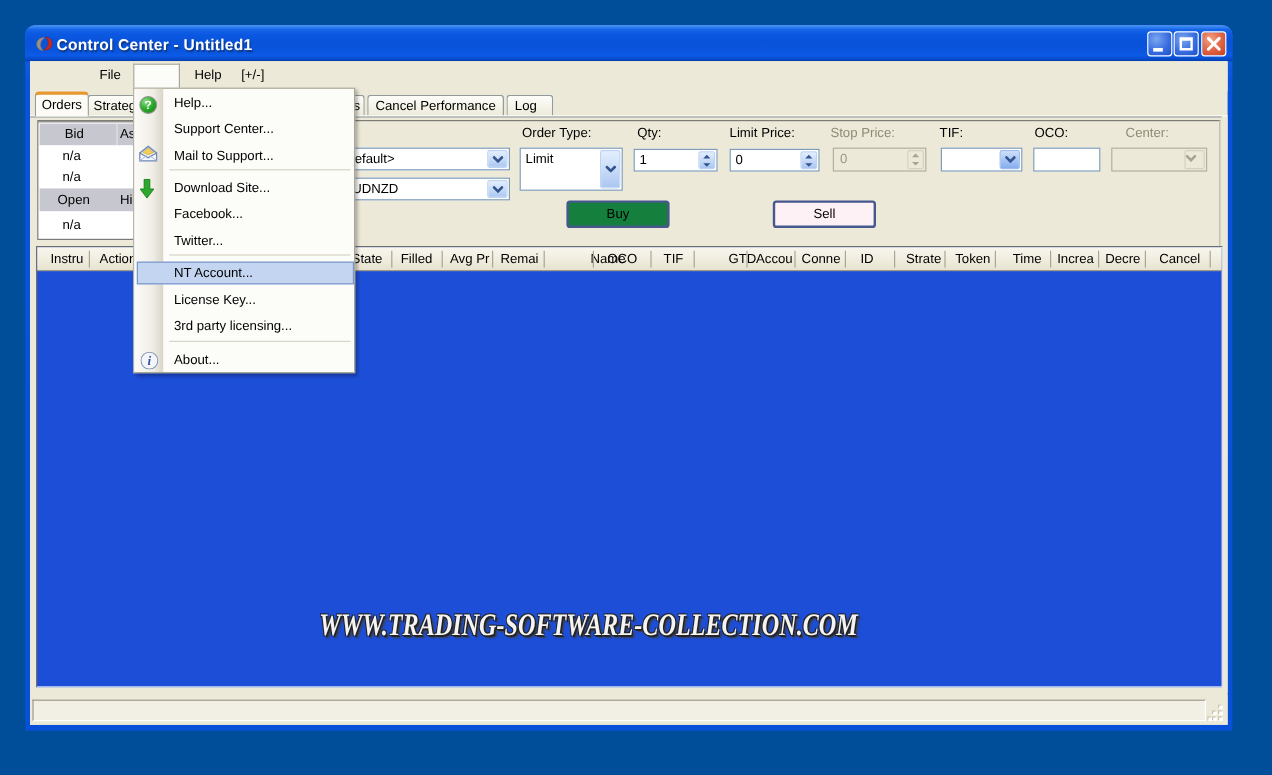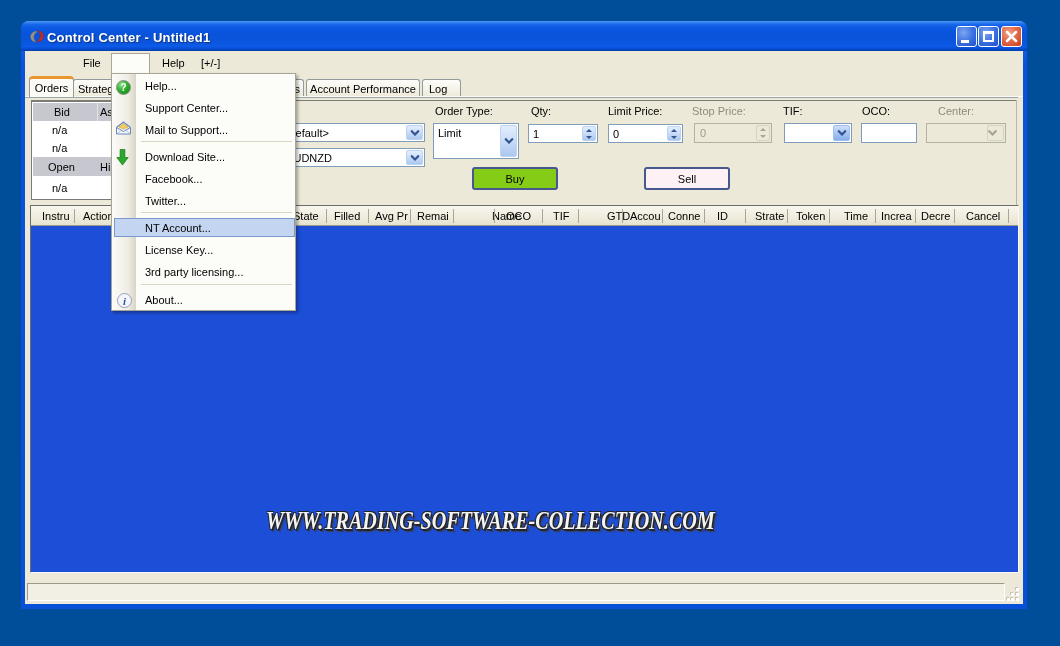--- a/index.html
+++ b/index.html
@@ -130,21 +130,21 @@
 <div class="abs mitem" style="left:40px;top:57px;">File</div>
 <div class="abs mitem" style="left:75px;top:73px;">Tools</div>
 <div class="abs" id="helpopen" style="left:111px;top:53px;width:39px;"></div>
 <div class="abs mitem" style="left:119px;top:57px;z-index:2">Help</div>
 <div class="abs mitem" style="left:158px;top:57px;">[+/-]</div>
 
 <div id="page" class="abs"></div>
 
 <div class="abs tab" style="left:73px;top:79px;width:70px;height:18px;padding-top:3px;text-align:left;padding-left:4px;">Strategies</div>
 <div class="abs tab" style="left:250px;top:79px;width:54px;height:18px;padding-top:3px;text-align:right;padding-right:3px;">s</div>
-<div class="abs tab" style="left:306px;top:79px;width:114px;height:18px;padding-top:3px;">Account Performance</div>
+<div class="abs tab" style="left:306px;top:79px;width:114px;height:18px;padding-top:3px;">Cancel Performance</div>
 <div class="abs tab" style="left:422px;top:79px;width:39px;height:18px;padding-top:3px;text-align:left;padding-left:6px;">Log</div>
 <div id="tabOrders" class="abs">Orders</div>
 <div id="pagetop" class="abs"></div>
 
 <div class="abs" style="left:31px;top:100px;width:986px;height:1px;background:#7c7c74;"></div>
 <div class="abs" style="left:1016px;top:100px;width:1px;height:105px;background:#bab7a8;"></div>
 <div class="abs" style="left:25px;top:97px;width:993px;height:1px;background:#9aa5a6;"></div>
 
 <div id="mkt" class="abs">
   <div class="abs mrow mgray" style="top:1px;height:18px;">
@@ -234,21 +234,21 @@
 
 <div class="abs tbox" style="left:250px;top:148px;width:175px;height:19px;">
   <span class="abs" style="left:29px;top:3px;">$AUDNZD</span>
   <span class="cbtn">
       <svg width="9" height="6" viewBox="0 0 9 6">
         <path d="M0.5 0.5 L4.5 4.5 L8.5 0.5" stroke="#33548e" stroke-width="2.2" fill="none"></path>
       </svg>
     </span>
 </div>
 
-<div class="abs bigbtn" style="left:472px;background:#84cc16;">Buy</div>
+<div class="abs bigbtn" style="left:472px;background:#15803d;">Buy</div>
 <div class="abs bigbtn" style="left:644px;background:#fdf1f6;">Sell</div>
 
 <div id="grid" class="abs">
   <div id="ghead" class="abs">
     <span class="gh" style="left:11px;">Instru</span>
     <span class="gh" style="left:52px;">Action</span>
     <span class="gh" style="left:262px;">State</span>
     <span class="gh" style="left:303px;">Filled</span>
     <span class="gh" style="left:344px;">Avg Pr</span>
     <span class="gh" style="left:386px;">Remai</span>

